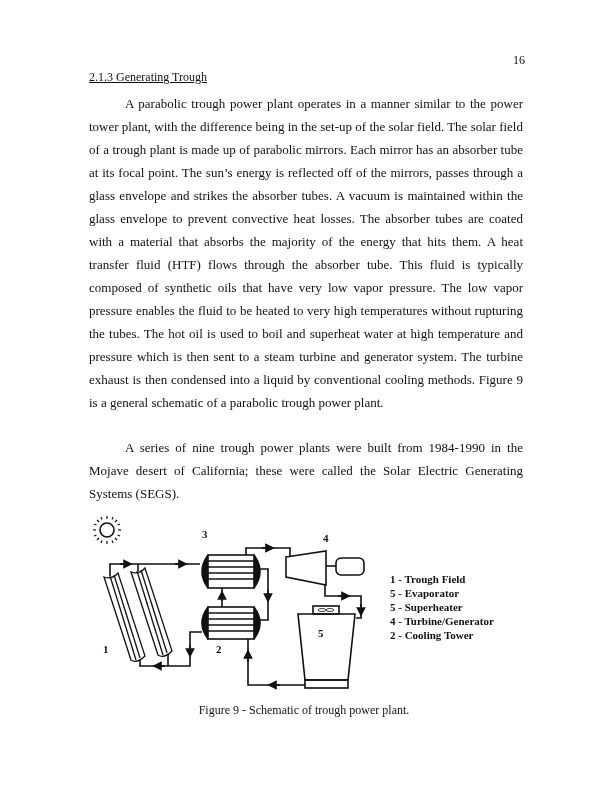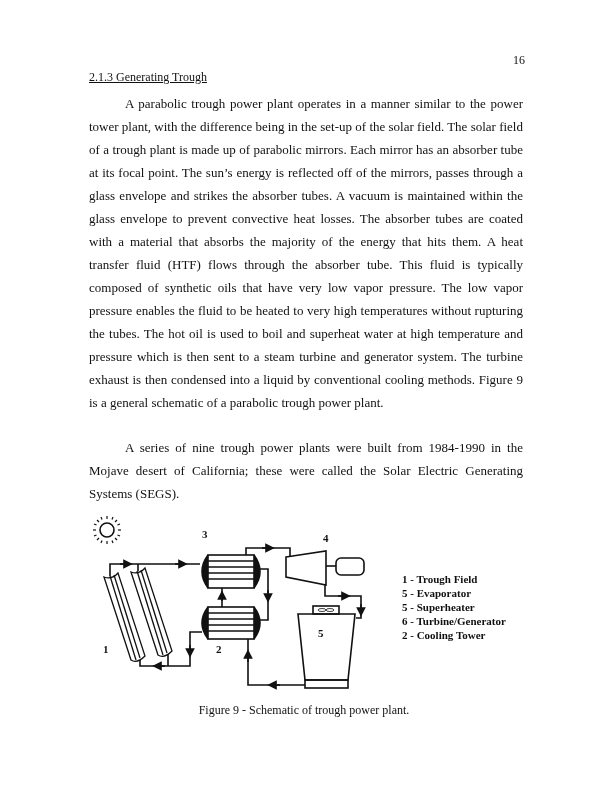--- a/index.html
+++ b/index.html
@@ -8,21 +8,21 @@
   .page-number { position: absolute; top: 36px; right: 87px; font-size: 12px; margin-top: 17px; }
   .heading { position: absolute; top: 70px; left: 89px; font-size: 12px; text-decoration: underline; }
   .body-text { position: absolute; left: 89px; width: 434px; font-size: 13px; line-height: 23px;
                text-align: justify; margin: 0; }
   .p1 { top: 92px; }
   .p2 { top: 436px; }
   .indent { text-indent: 36px; }
   .figure { position: absolute; left: 0; top: 0; width: 612px; height: 792px; pointer-events: none; }
   .figure svg { position: absolute; left: 0; top: 0; }
   .caption { position: absolute; top: 703px; left: 0; width: 608px; text-align: center; font-size: 12px; }
-  .legend { position: absolute; left: 390px; top: 572px; font-size: 11px; font-weight: bold; line-height: 14px; margin-left: 12px; }
+  .legend { position: absolute; left: 390px; top: 572px; font-size: 11px; font-weight: bold; line-height: 14px; }
   .legend div { white-space: nowrap; }
   .lbl { position: absolute; font-size: 11px; font-weight: bold; }
 </style>
 </head>
 <body>
 
 <div class="page-number">16</div>
 
 <div class="heading">2.1.3 Generating Trough</div>
 
@@ -139,18 +139,18 @@
   <div class="lbl" style="left:103px; top:643px;">1</div>
   <div class="lbl" style="left:216px; top:643px;">2</div>
   <div class="lbl" style="left:202px; top:528px;">3</div>
   <div class="lbl" style="left:323px; top:532px;">4</div>
   <div class="lbl" style="left:318px; top:627px;">5</div>
 
   <div class="legend">
     <div>1 - Trough Field</div>
     <div>5 - Evaporator</div>
     <div>5 - Superheater</div>
-    <div>6 - Turbine/Generator</div>
+    <div>4 - Turbine/Generator</div>
     <div>2 - Cooling Tower</div>
   </div>
 </div>
 
 <div class="caption">Figure 9 - Schematic of trough power plant.</div>
 
 </body></html>

